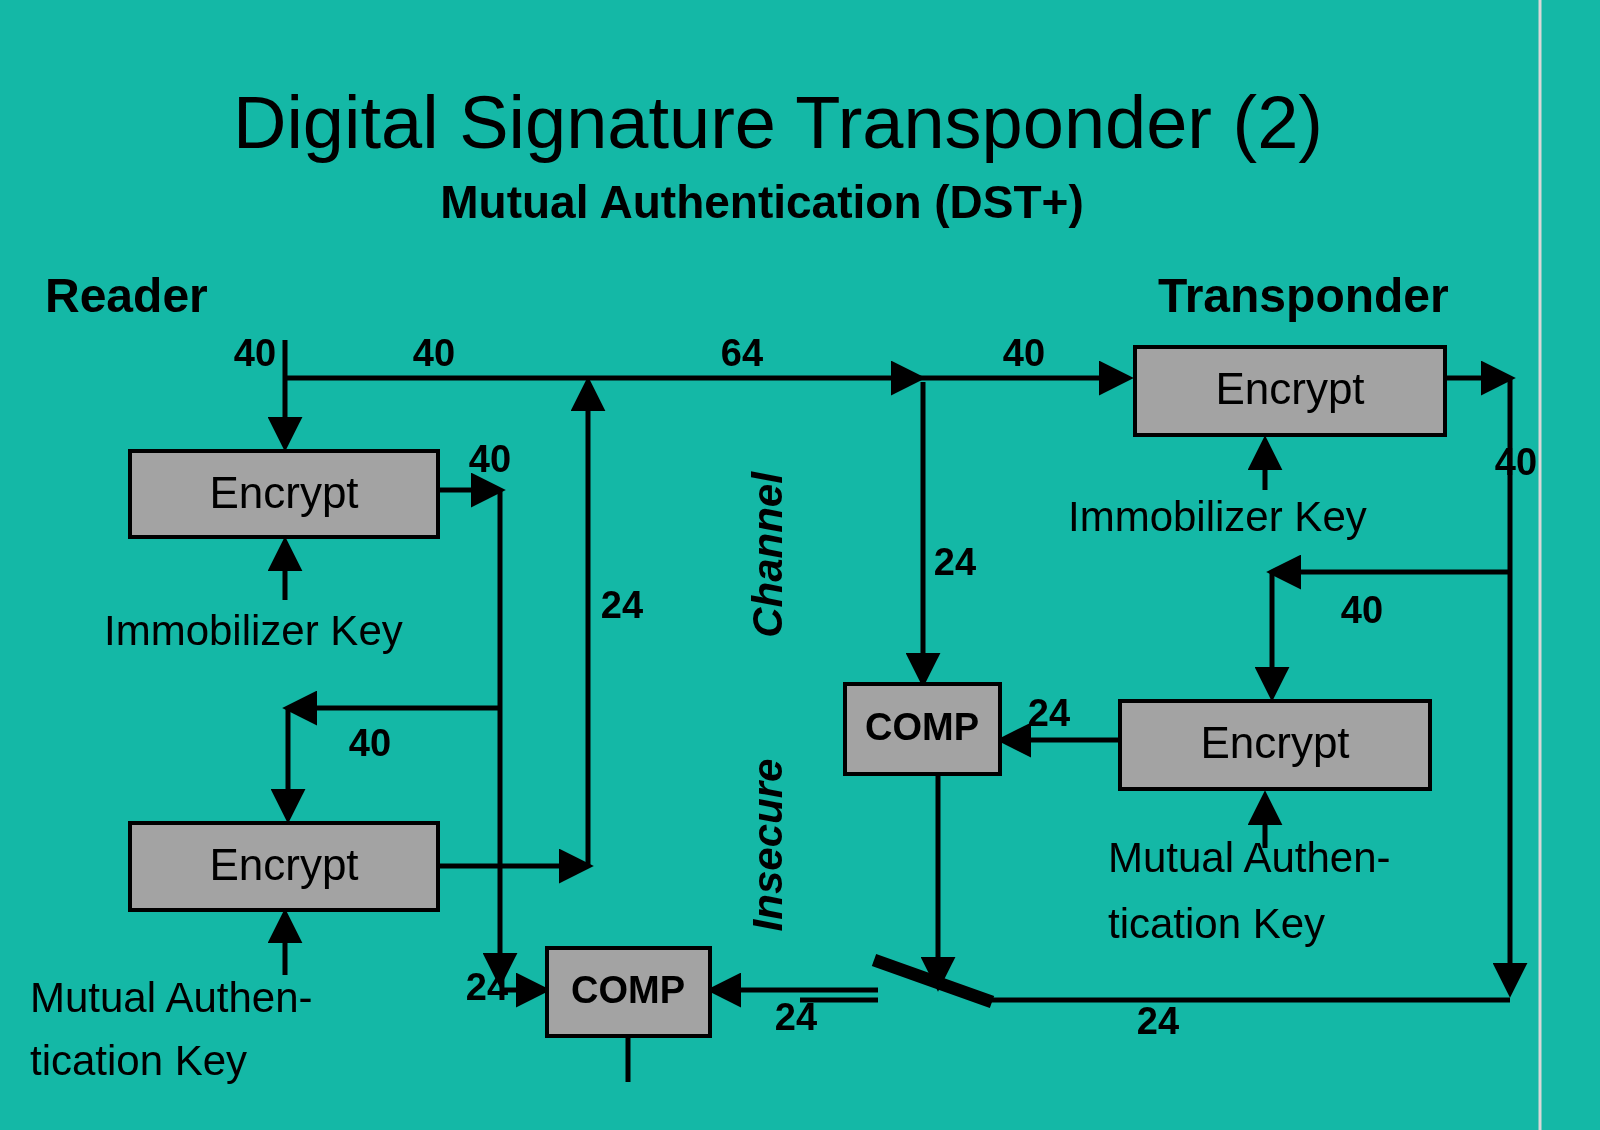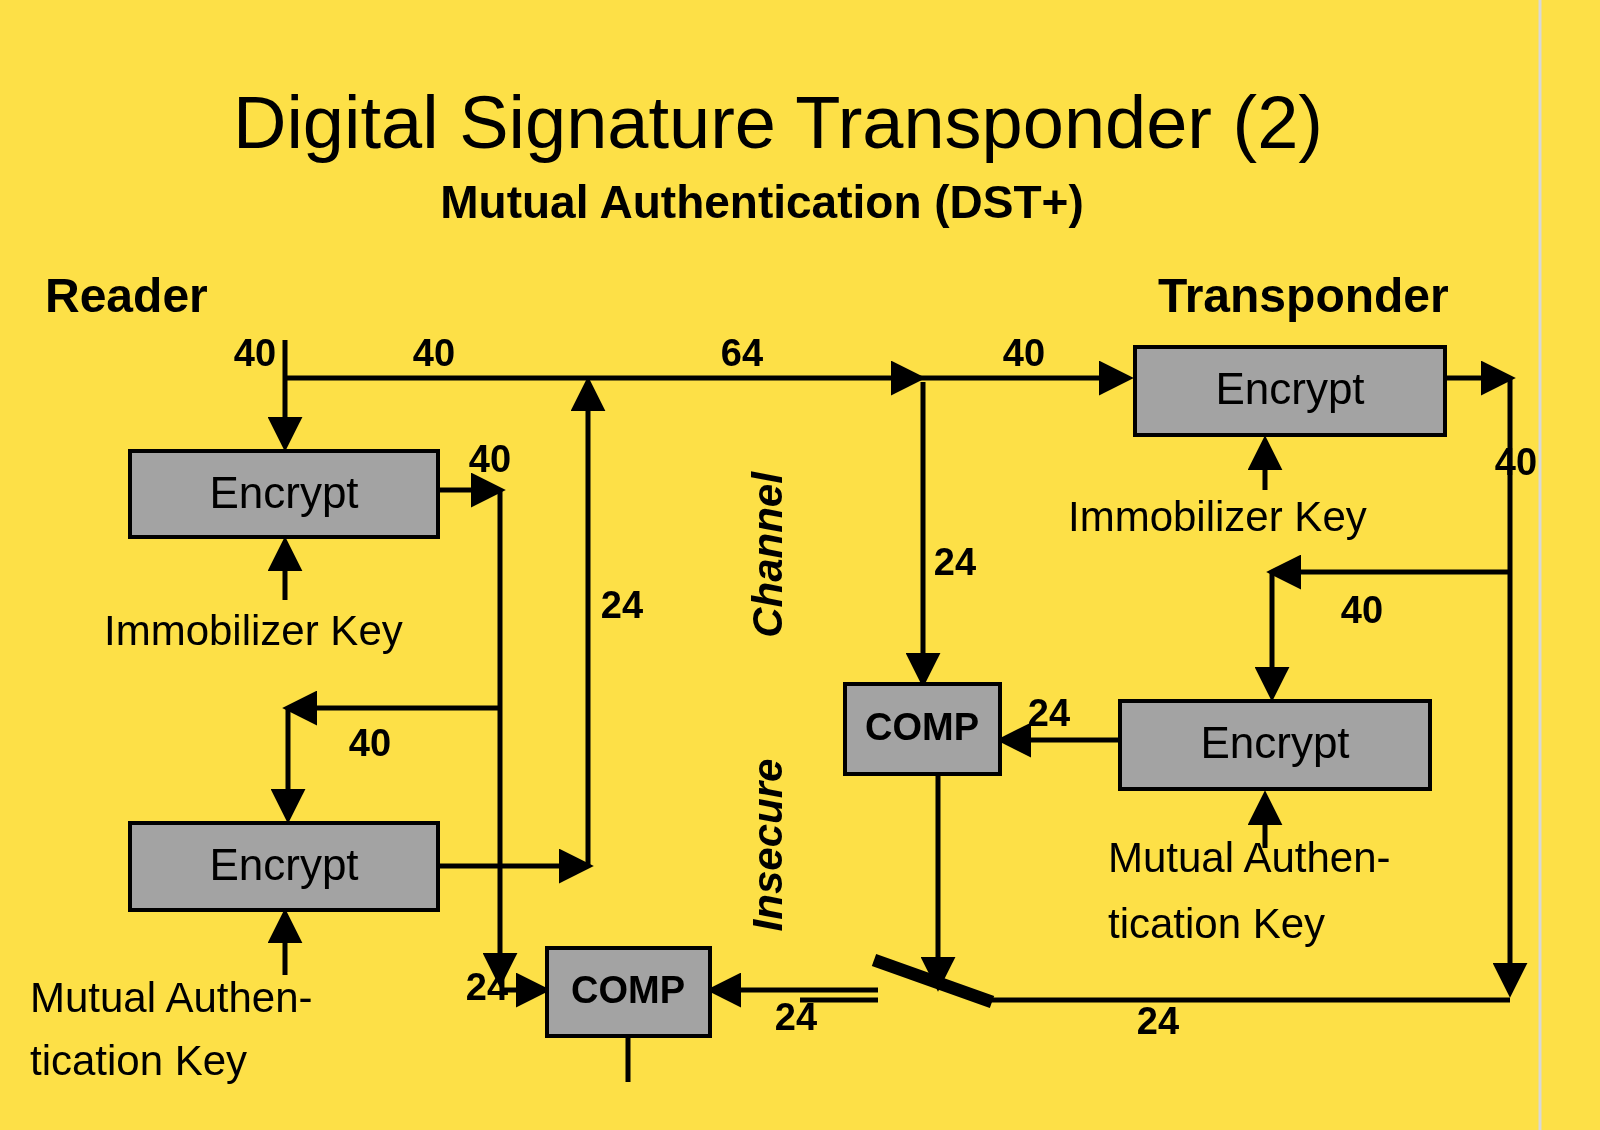--- a/index.html
+++ b/index.html
@@ -4,21 +4,21 @@
 <style>
   html, body {
     margin: 0;
     padding: 0;
     background: #ffffff;
   }
   #page {
     position: relative;
     width: 1600px;
     height: 1130px;
-    background: #fde047;
+    background: #14b8a6;
     overflow: hidden;
     font-family: "Liberation Sans", sans-serif;
   }
   #diagram-svg {
     position: absolute;
     left: 0;
     top: 0;
     width: 1600px;
     height: 1130px;
   }

